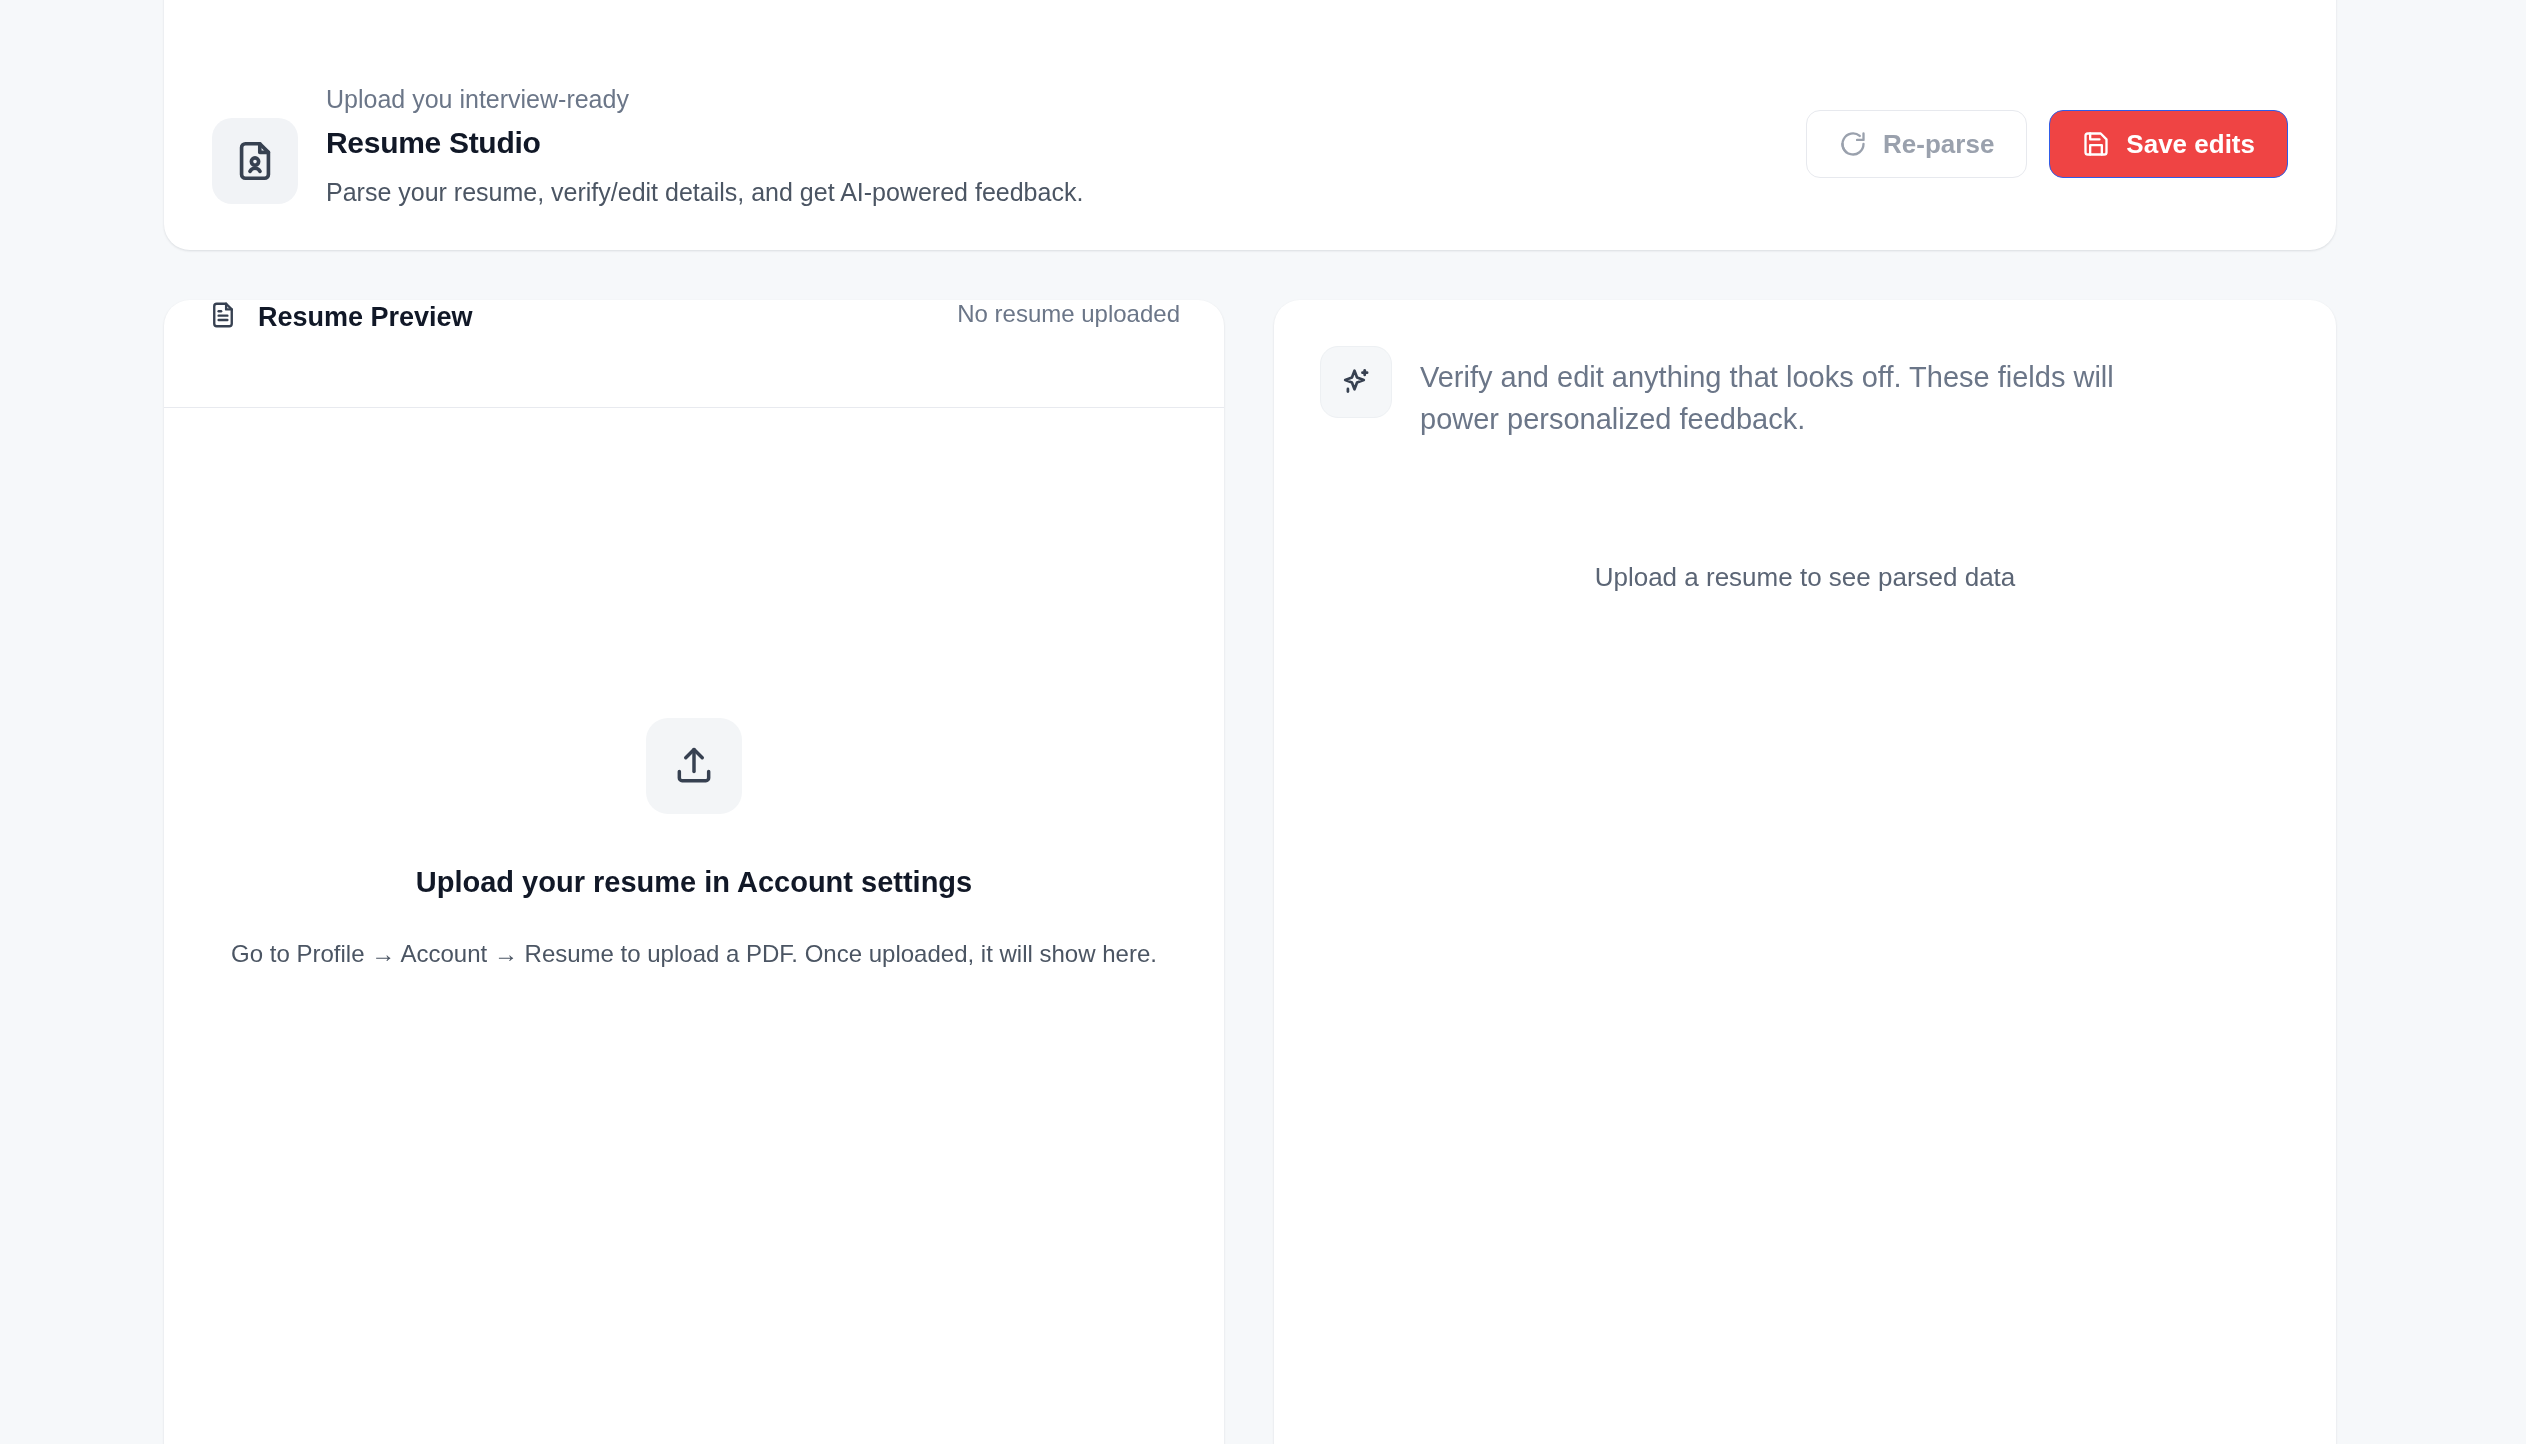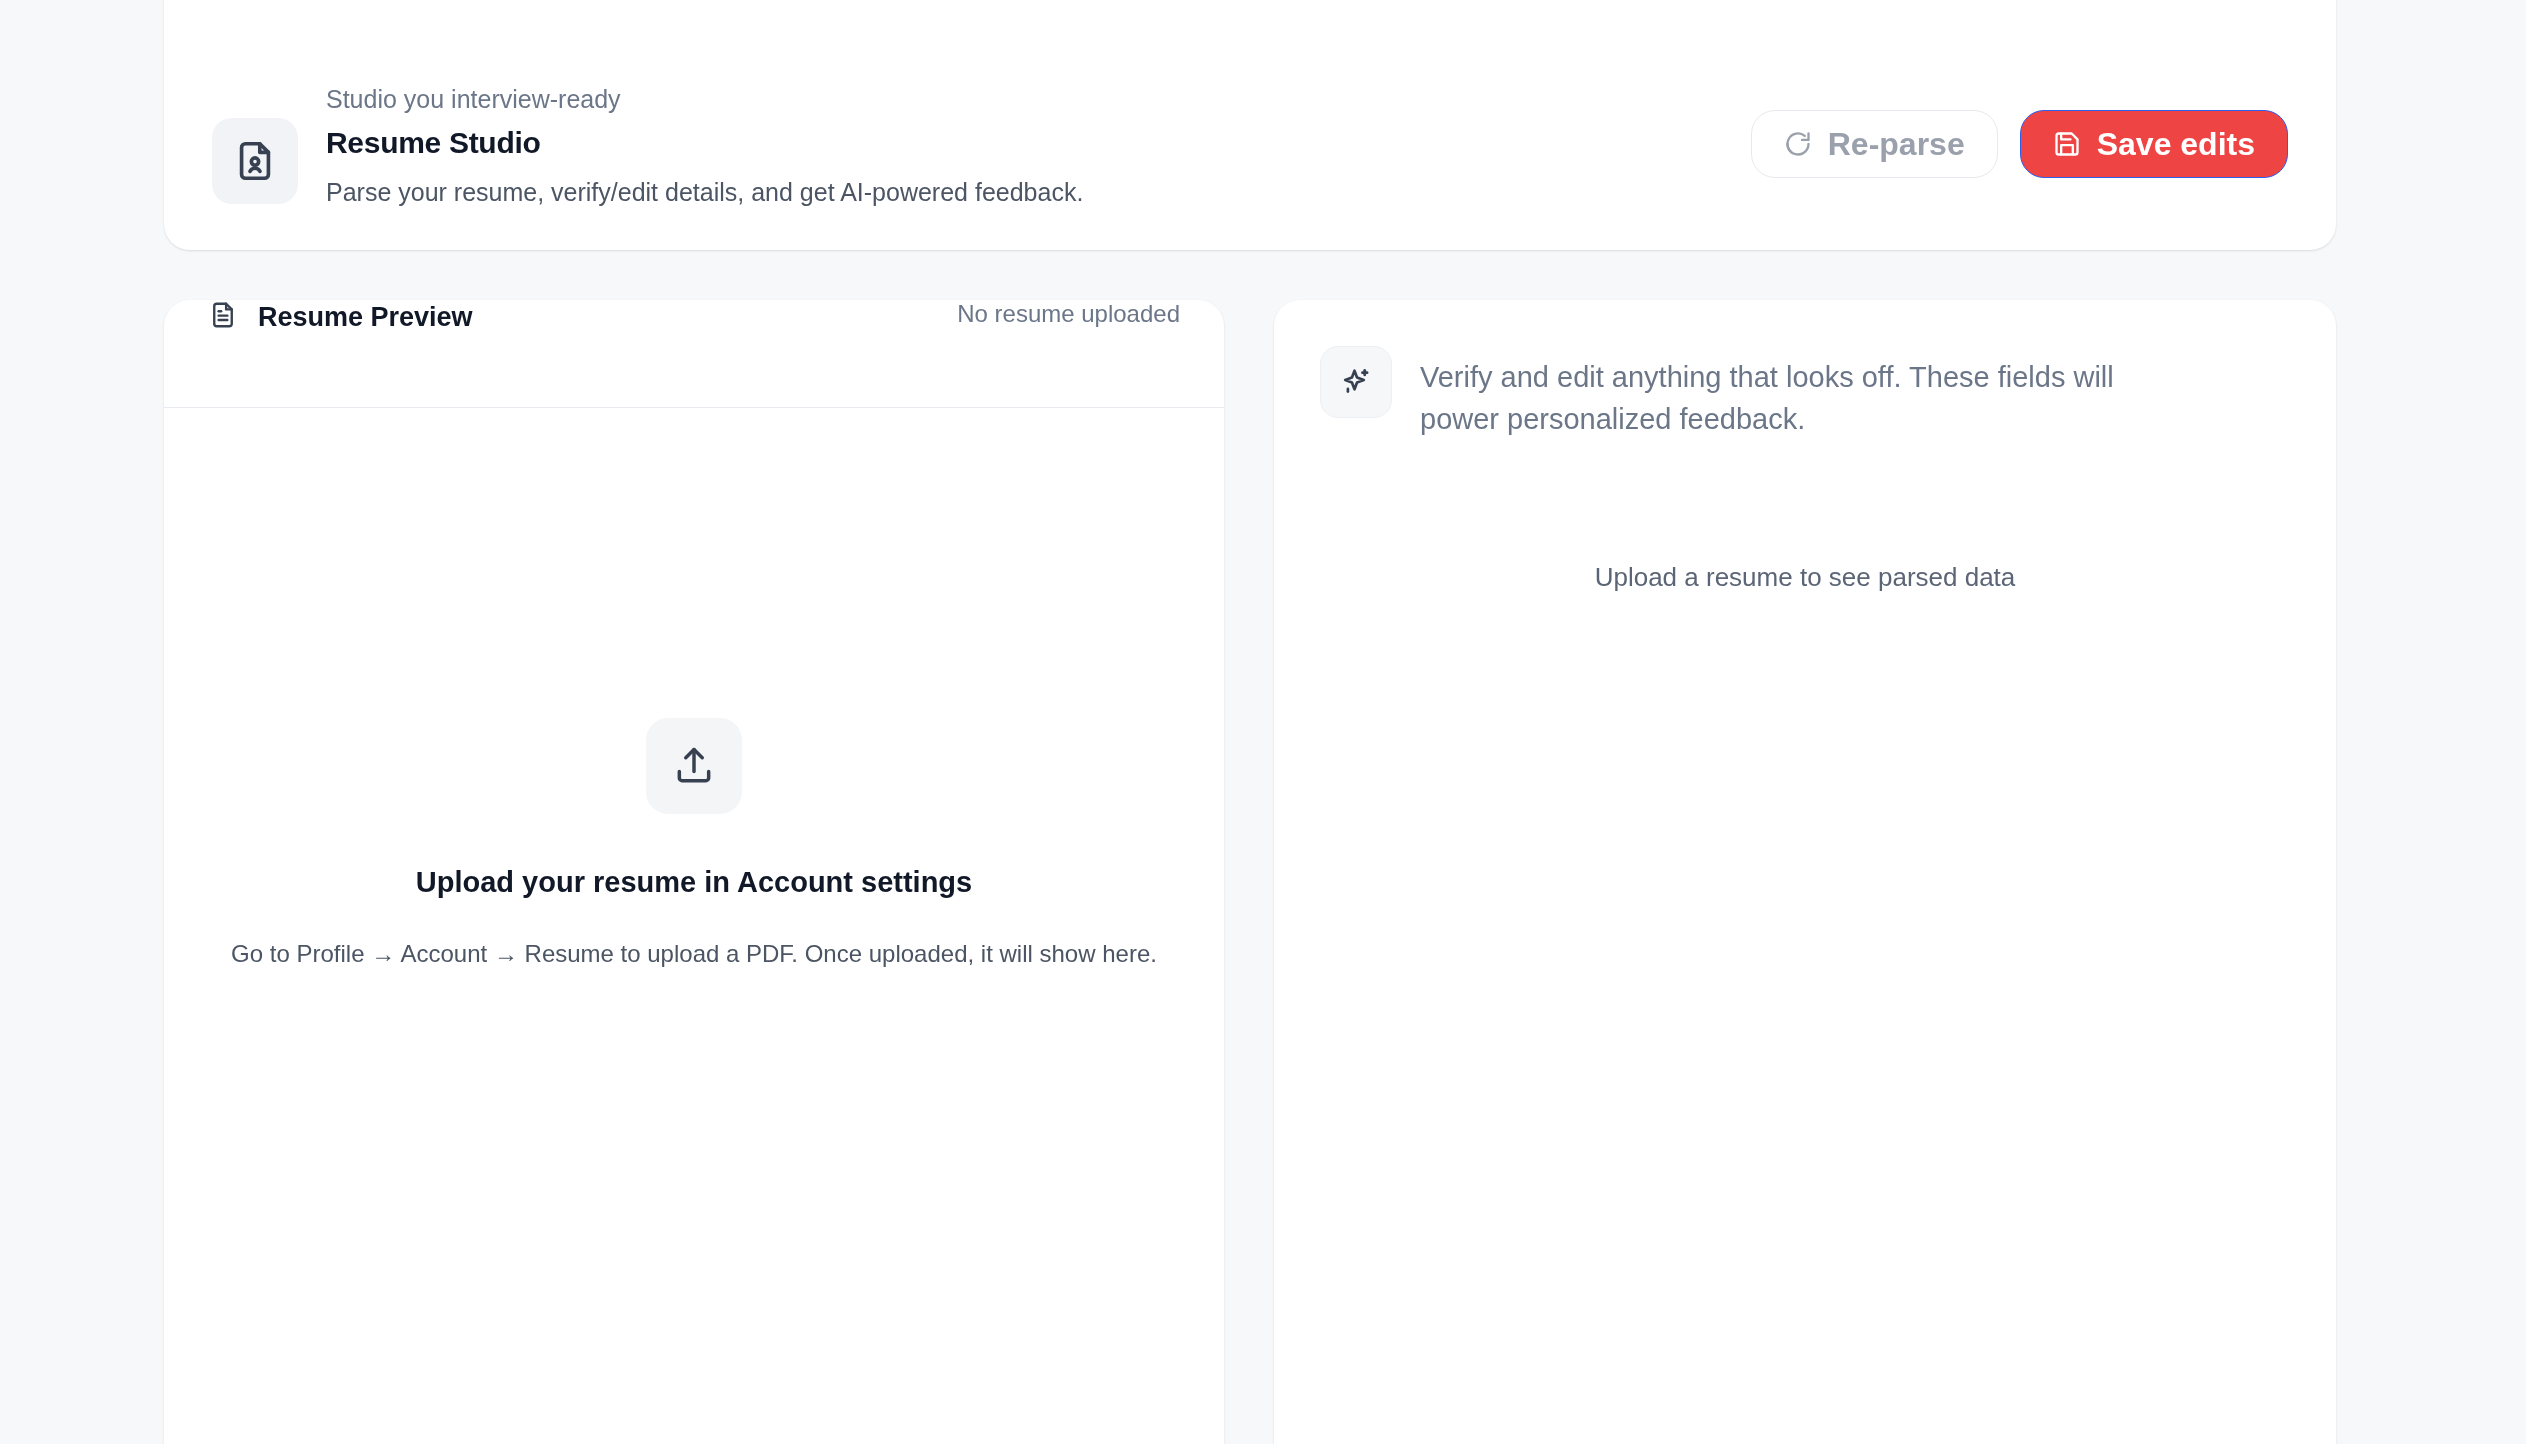--- a/index.html
+++ b/index.html
@@ -84,23 +84,23 @@
   .header-actions {
     display: flex;
     align-items: center;
     gap: 22px;
     margin-bottom: 4px;
   }
   .btn {
     display: inline-flex;
     align-items: center;
     gap: 16px;
-    font-size: 32px;
-    font-weight: bold;
-    border-radius: 24px;
+    font-size: 26px;
+    font-weight: bold;
+    border-radius: 14px;
     box-sizing: border-box;
     cursor: pointer;
     white-space: nowrap;
   }
   .btn-secondary {
     height: 68px;
     padding: 0 32px;
     background: #ffffff;
     border: 1.6px solid #e7e9ee;
     color: #9aa1ad;
@@ -242,21 +242,21 @@
         <div class="header-icon-box">
           <svg width="46" height="46" viewBox="0 0 24 24" fill="none" stroke="#374151" stroke-width="1.9" stroke-linecap="round" stroke-linejoin="round">
             <path d="M14.5 3H7a2 2 0 0 0-2 2v14a2 2 0 0 0 2 2h10a2 2 0 0 0 2-2V7.5Z"></path>
             <path d="M14.5 3v4.5H19"></path>
             <circle cx="12" cy="12.3" r="1.9"></circle>
             <path d="M9.4 17.4a2.9 2.9 0 0 1 5.2 0"></path>
           </svg>
         </div>
 
         <div class="header-text">
-          <div class="eyebrow">Studio you interview-ready</div>
+          <div class="eyebrow">Upload you interview-ready</div>
           <div class="page-title">Resume Studio</div>
           <div class="page-subtitle">Parse your resume, verify/edit details, and get AI-powered feedback.</div>
         </div>
       </div>
 
       <div class="header-actions">
         <button class="btn btn-secondary">
           <span>
             <svg width="28" height="28" viewBox="0 0 24 24" fill="none" stroke="#9aa1ad" stroke-width="2" stroke-linecap="round" stroke-linejoin="round">
               <path d="M21 12a9 9 0 1 1-3.2-6.9"></path>

